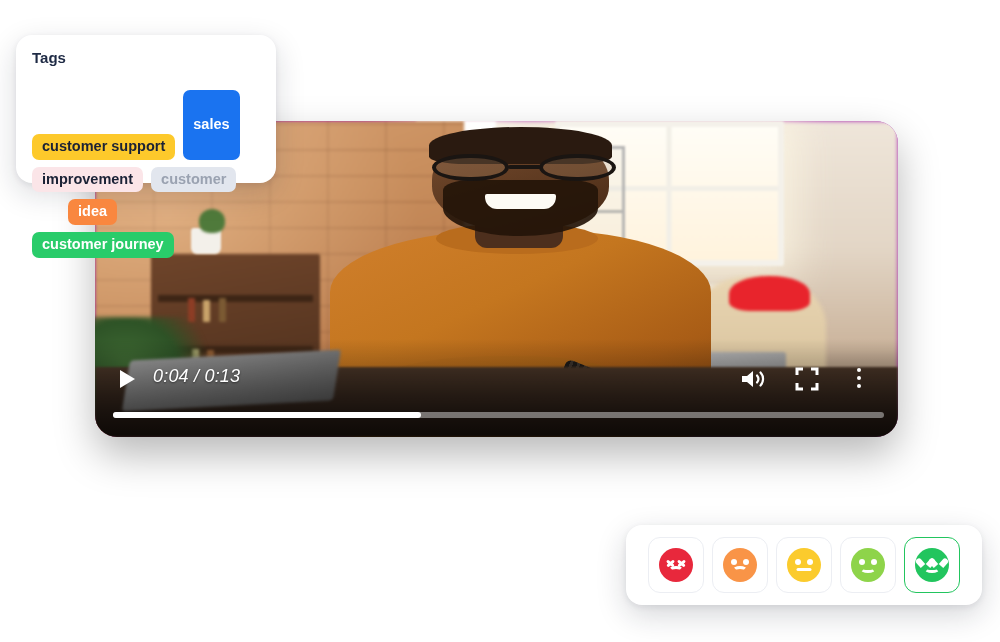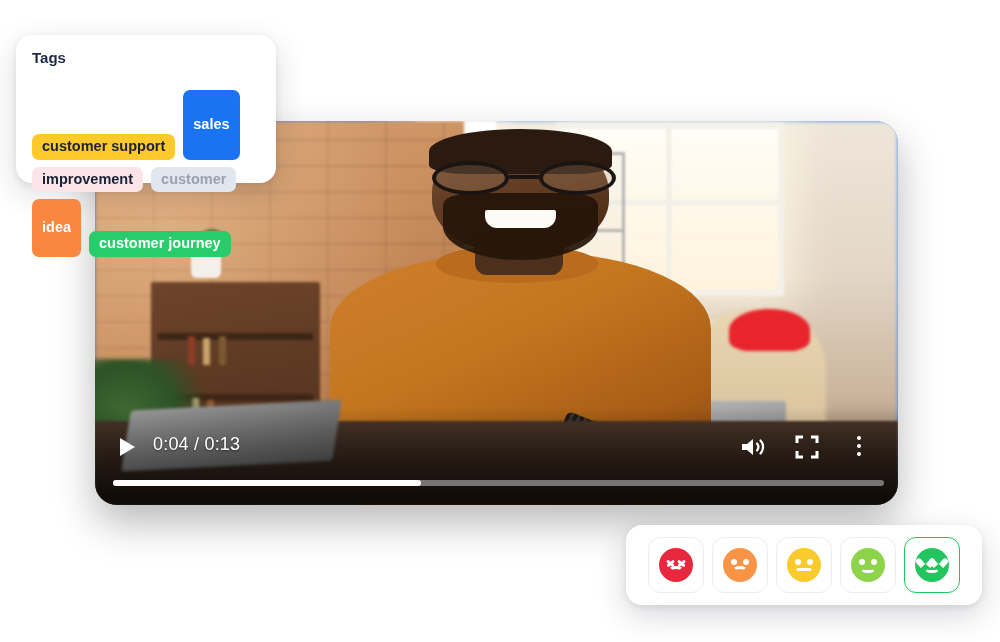--- a/index.html
+++ b/index.html
@@ -13,25 +13,26 @@
   #stage {
     position: relative;
     width: 1000px; height: 642px;
     background: #ffffff;
   }
 
   
   #video-player {
     position: absolute;
     left: 95px; top: 121px;
-    width: 803px; height: 384px;
+    width: 803px; height: 316px;
     border-radius: 22px;
     overflow: hidden;
-    background: #3b82f6;
+    background: #a21caf;
     box-shadow: 0 18px 40px rgba(0,0,0,0.28);
+    font-style: italic;
   }
   .scene { position: absolute; inset: 0; overflow: hidden; }
 
   
   .brick-wall {
     position: absolute; left: 0; top: 0; width: 46%; height: 100%;
     background:
       repeating-linear-gradient(0deg,
         rgba(120,70,40,0.22) 0px, rgba(120,70,40,0.22) 2px,
         rgba(0,0,0,0) 2px, rgba(0,0,0,0) 26px),
@@ -421,22 +422,22 @@
     </div>
   </div>
 
   <div id="tags-card">
     <div id="tags-title">Tags</div>
     <div id="tag-list">
         <span class="tag" style="background: rgb(253, 201, 43); color: rgb(27, 34, 54); margin-top: 44px;">customer support</span>
         <span class="tag" style="background: rgb(26, 115, 240); color: #ffffff;">sales</span>
         <span class="tag" style="background: rgb(251, 229, 232); color: rgb(27, 34, 54);">improvement</span>
         <span class="tag" style="background: rgb(226, 230, 238); color: rgb(154, 162, 177);">customer</span>
-        <span class="tag" style="background: rgb(249, 135, 63); color: rgb(255, 255, 255);">idea</span>
-        <span class="tag" style="background: rgb(41, 204, 106); color: rgb(255, 255, 255); margin-top: 32px;">customer journey</span>
+        <span class="tag" style="background: rgb(249, 135, 63); color: rgb(255, 255, 255); margin-left: 36px;">idea</span>
+        <span class="tag" style="background: rgb(41, 204, 106); color: rgb(255, 255, 255);">customer journey</span>
       </div>
   </div>
 
   <div id="reaction-bar">
       <div class="reaction-btn">
         <div class="face" style="background: rgb(232, 40, 60);">
           <span class="xeye l"></span>
           <span class="xeye r"></span>
           <span class="mouth frown"></span>
         </div>

